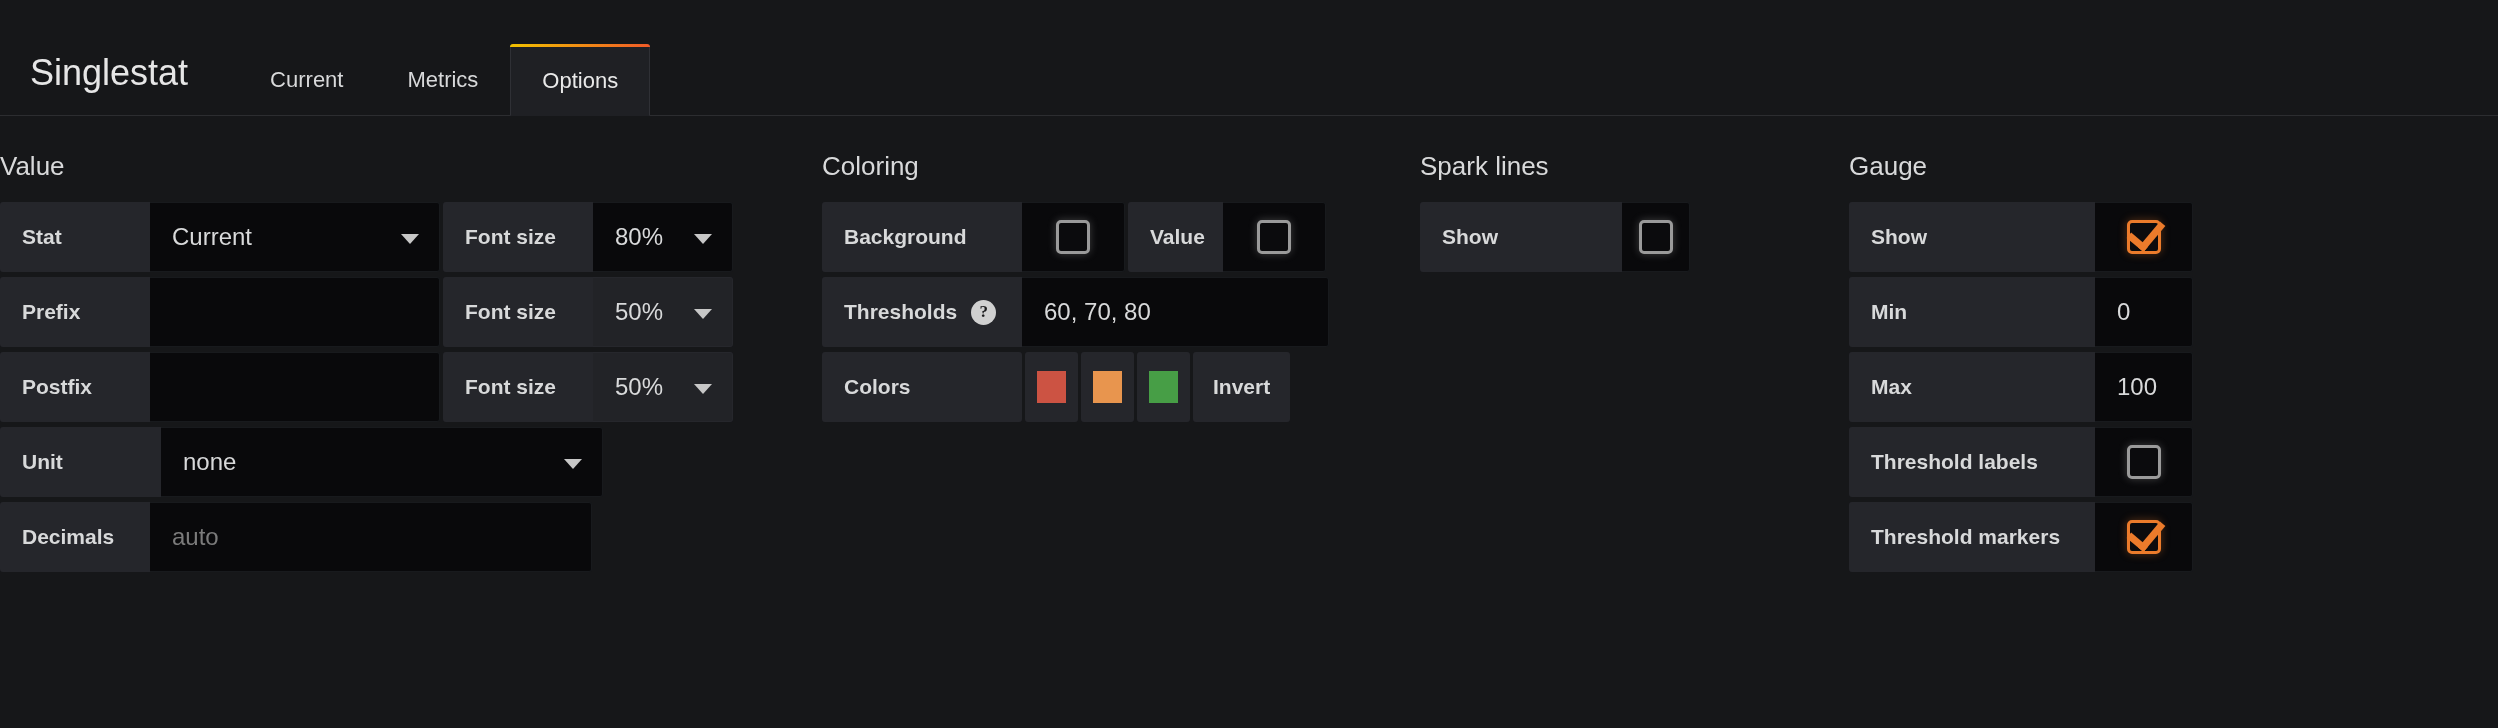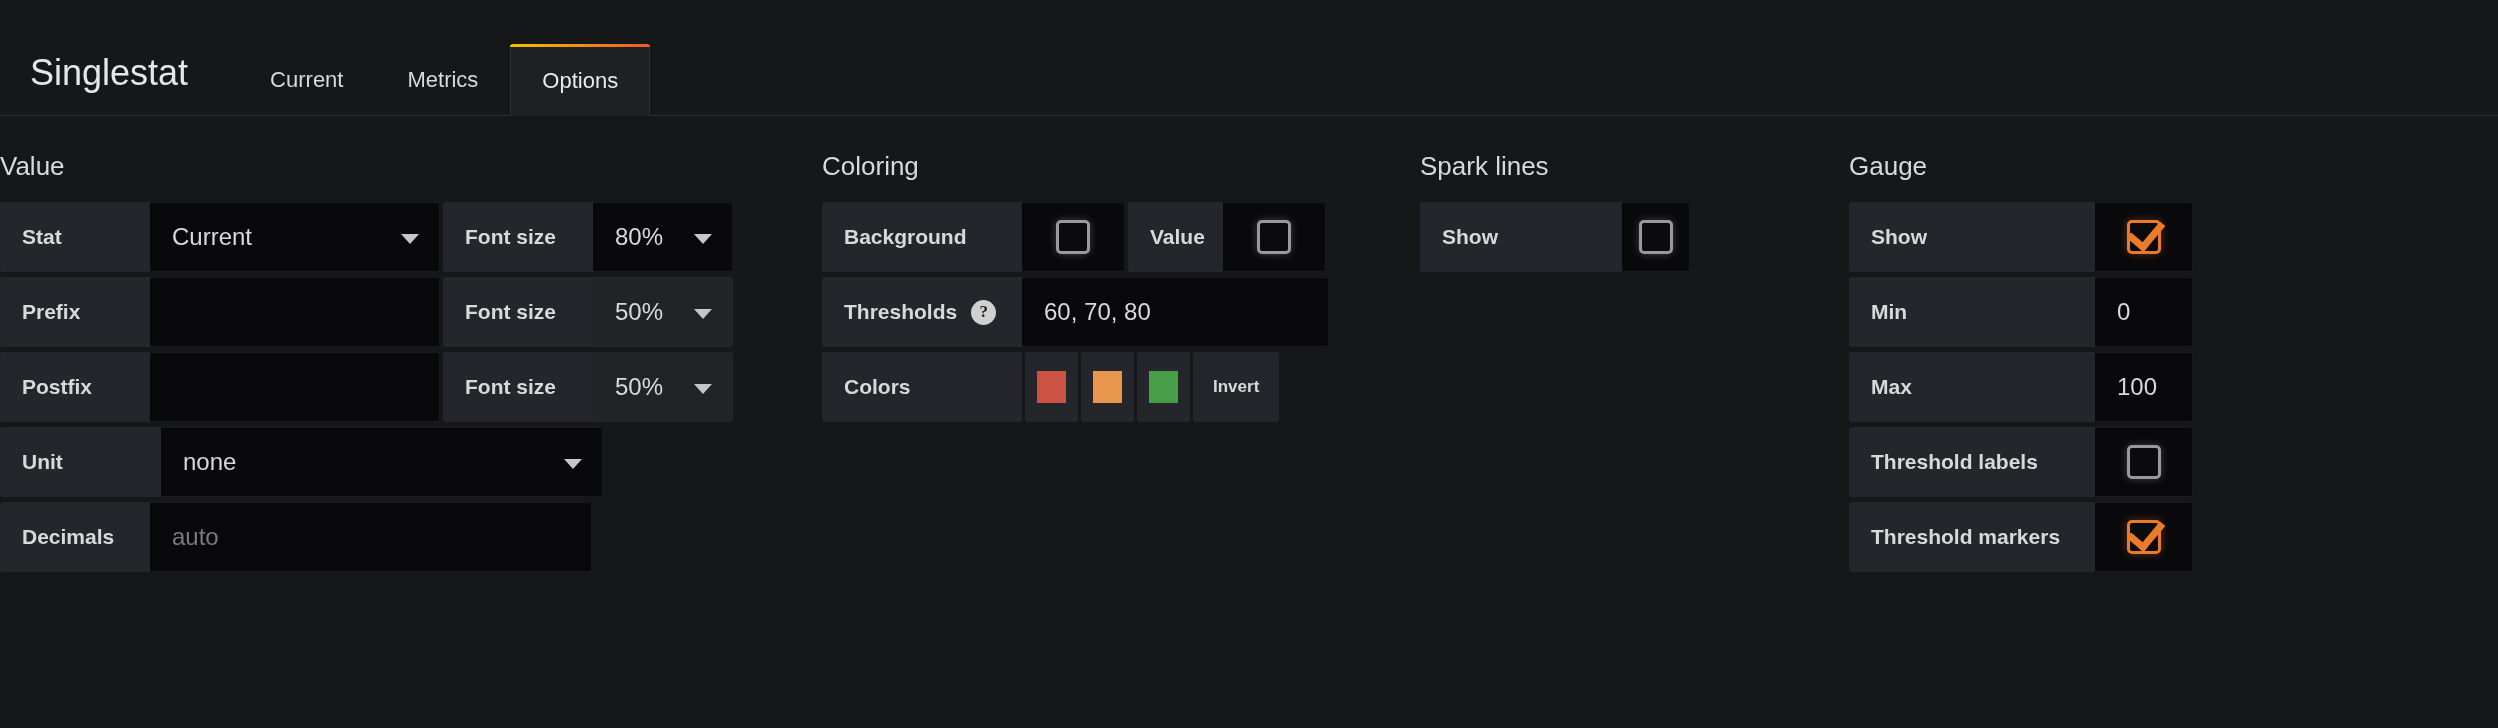--- a/index.html
+++ b/index.html
@@ -221,21 +221,21 @@
   }
 
   .invert-cell {
     background: #25262b;
     display: flex;
     align-items: center;
     justify-content: center;
     padding: 0 20px;
     border-radius: 3px;
     margin-left: 3px;
-    font-size: 17px;
+    font-size: 21px;
     font-weight: bold;
     color: #d8d9da;
     white-space: nowrap;
   }
 
   .gap { width: 3px; }
 </style>
 </head>
 <body>
 

